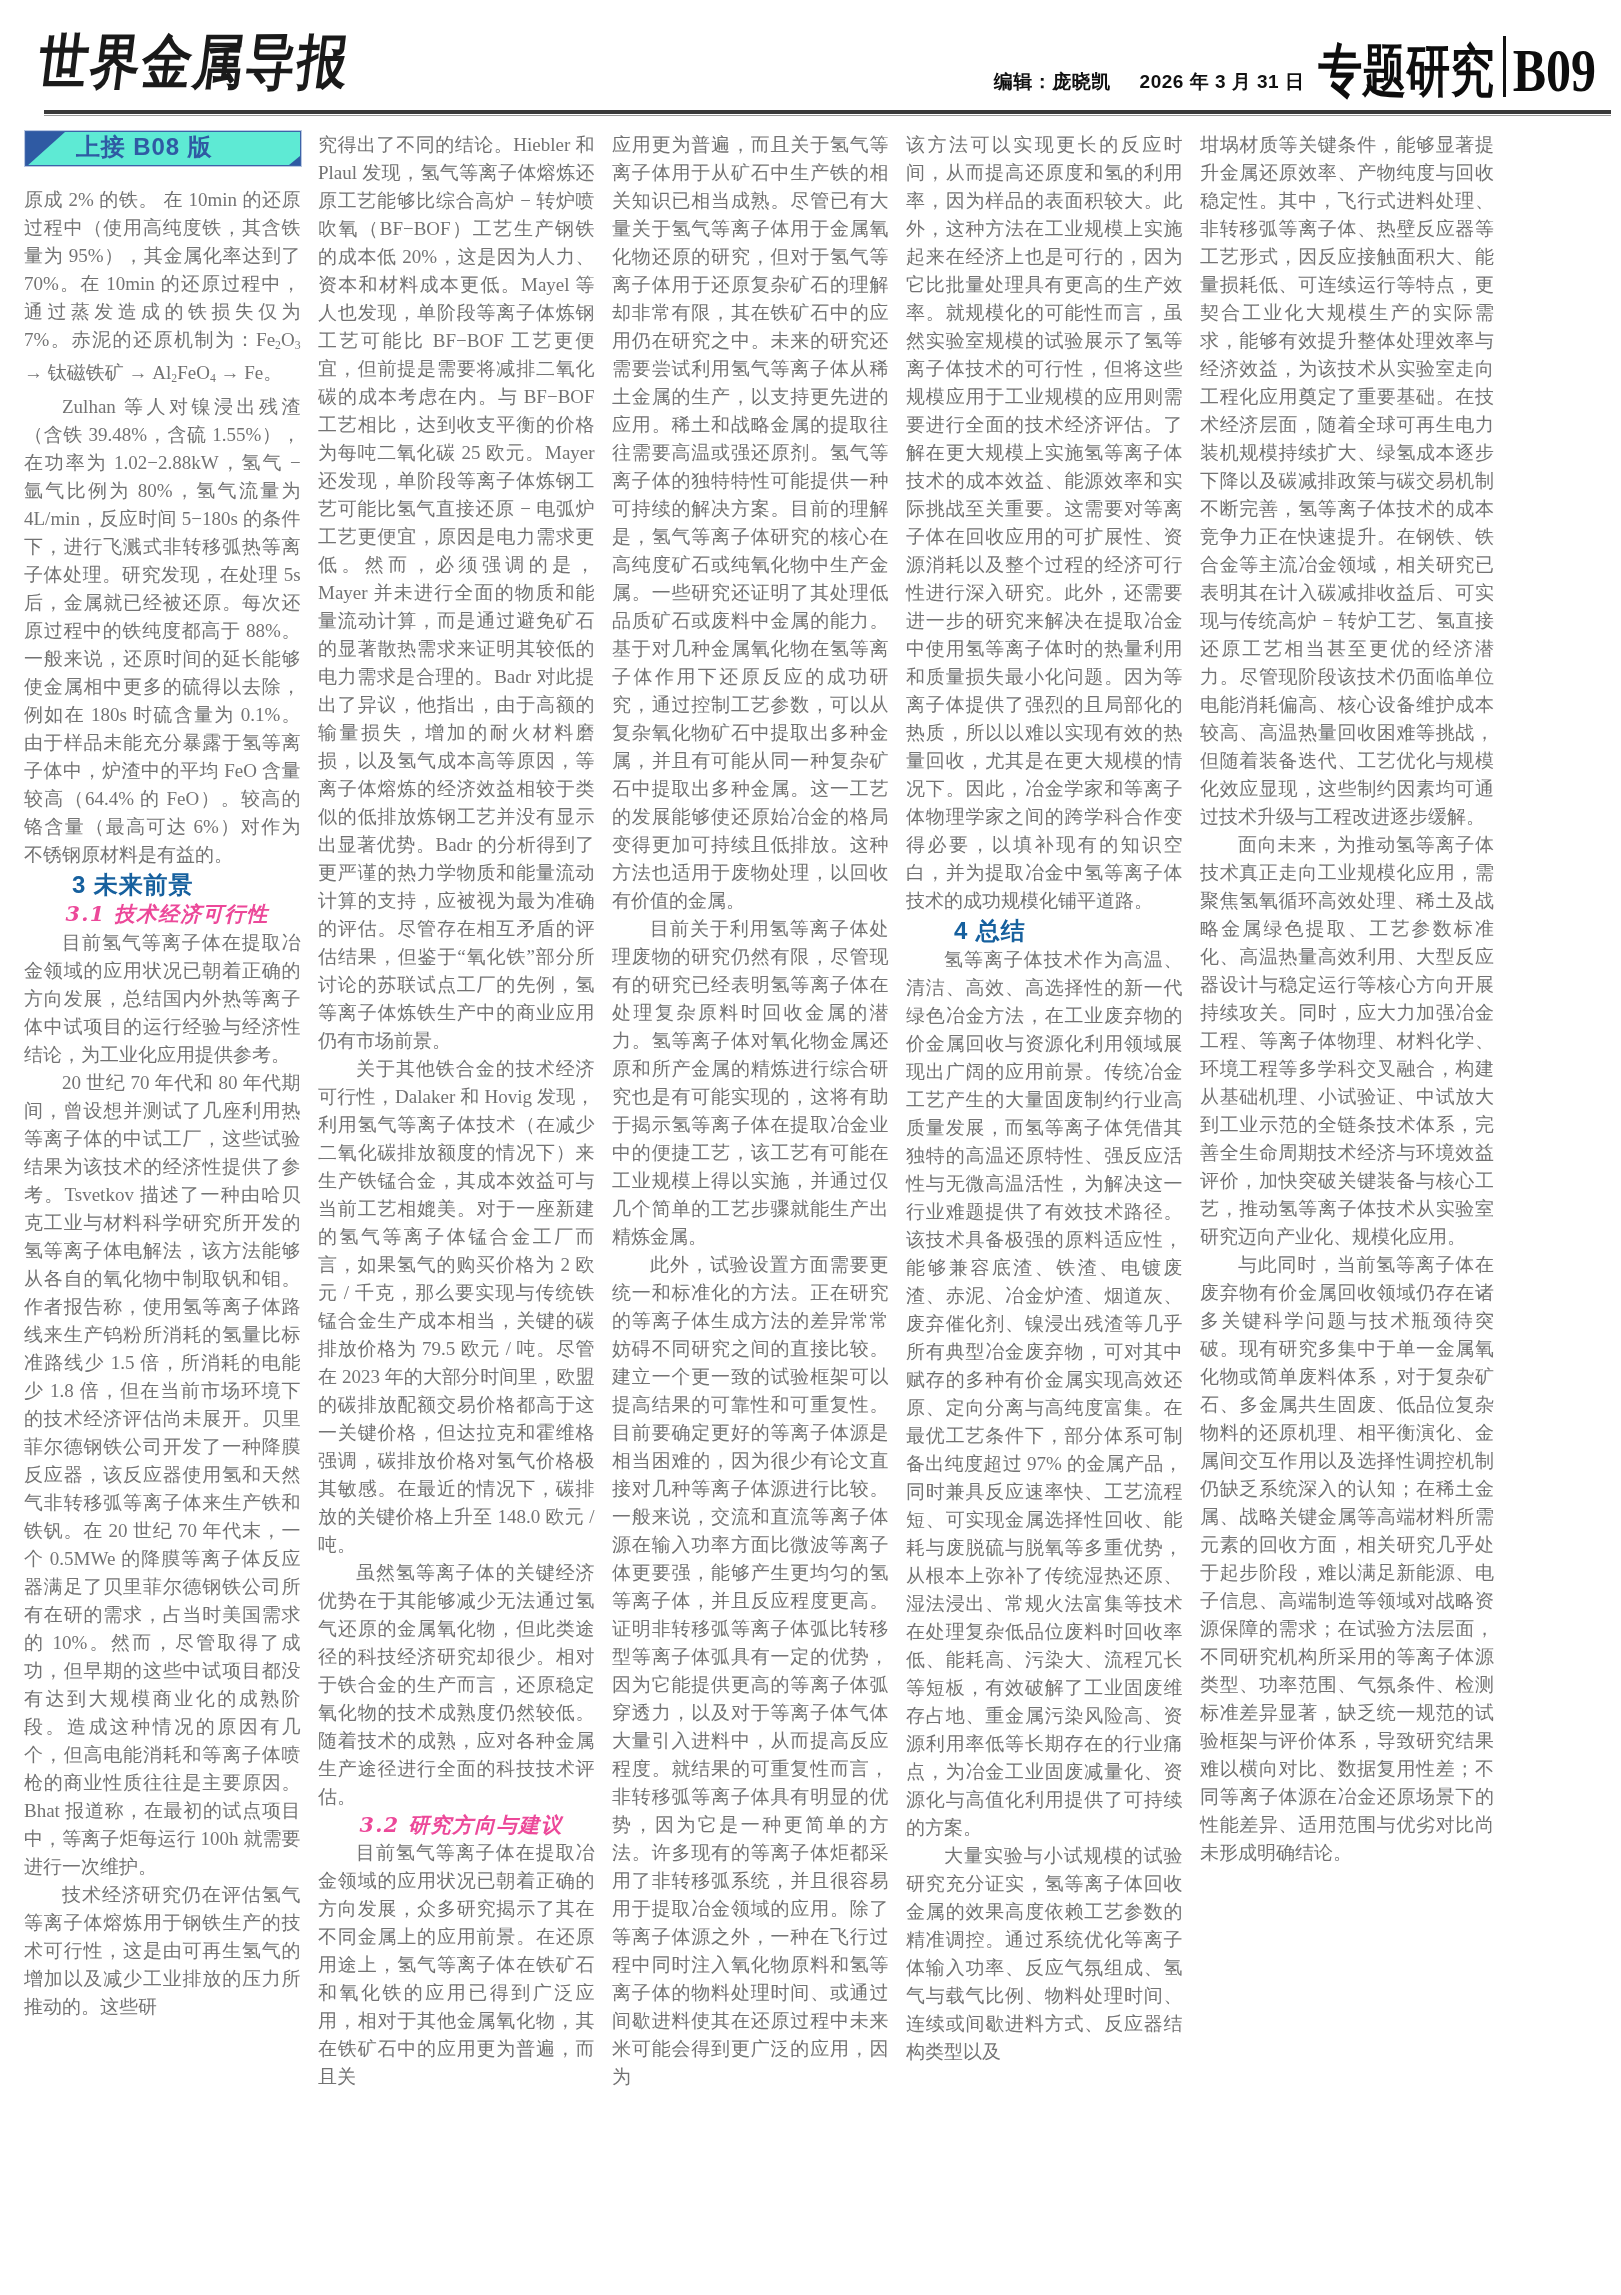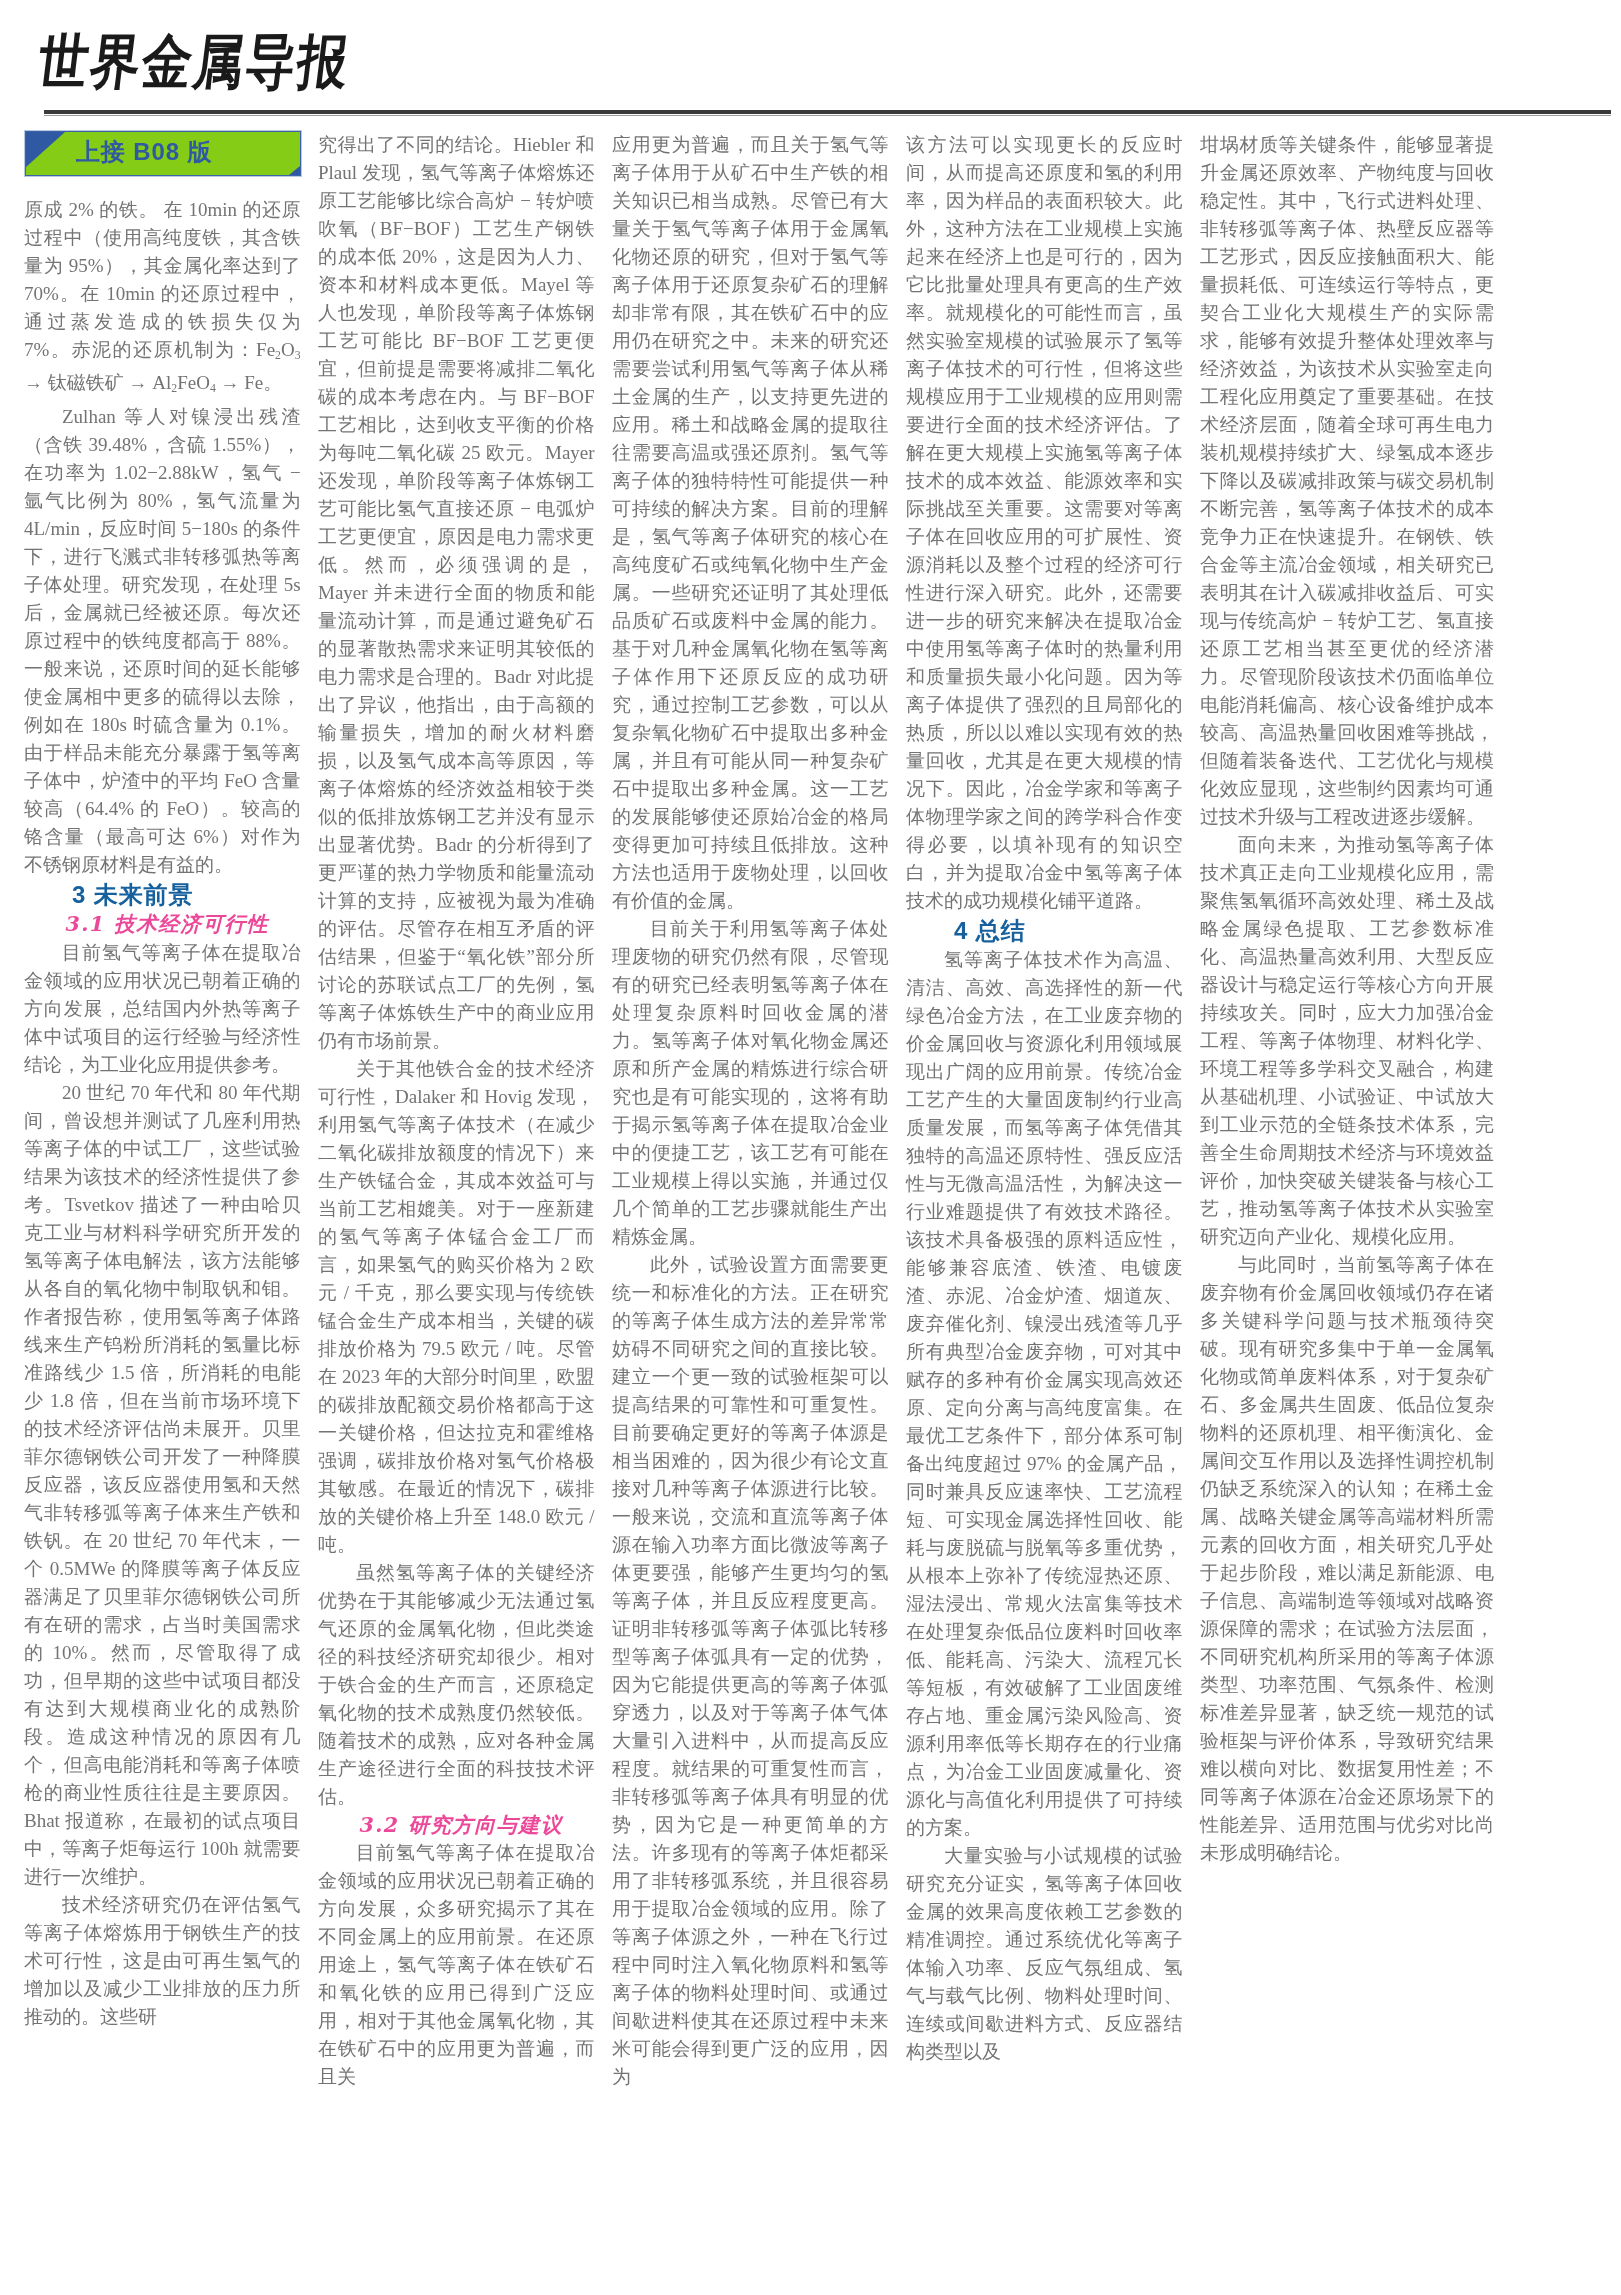--- a/index.html
+++ b/index.html
@@ -115,23 +115,23 @@
     position: relative;
   }
   .col:last-child { padding-right: 0; }
 
   
   .cont-banner {
     position: relative;
     border: 1.4px solid #3d63a8;
     outline: 0.9px solid #b9c8e2;
     outline-offset: 0.9px;
-    height: 45px;
+    height: 35px;
     margin: 0 0 20px 0.9px;
-    background: #84cc16;
+    background: #5eead4;
     box-sizing: border-box;
     overflow: hidden;
   }
   .cont-banner .tri-tl {
     position: absolute;
     left: 0; top: 0;
     width: 0; height: 0;
     border-top: 35px solid #2f5aa3;
     border-right: 39px solid transparent;
   }
@@ -192,20 +192,30 @@
     letter-spacing: 1.4px;
   }
   sub { font-size: 0.62em; vertical-align: -0.22em; }
 </style>
 </head>
 <body>
 
 <div class="masthead">
   <div class="masthead-inner">
     <div class="logo">世界金属导报</div>
+    <div class="masthead-right">
+      <div class="editor-line">
+        <span>编辑：庞晓凯</span>
+        <span style="display:inline-block;width:17.4px"></span>
+        <span>2026 年 3 月 31 日</span>
+      </div>
+      <div class="section-title">专题研究</div>
+      <div class="section-divider"></div>
+      <div class="page-no">B09</div>
+    </div>
   </div>
   <div class="rule-thick"></div>
   <div class="rule-thin"></div>
 </div>
 
 <div class="page-body">
 
   <div class="col">
     <div class="cont-banner">
       <span class="tri-tl"></span>

